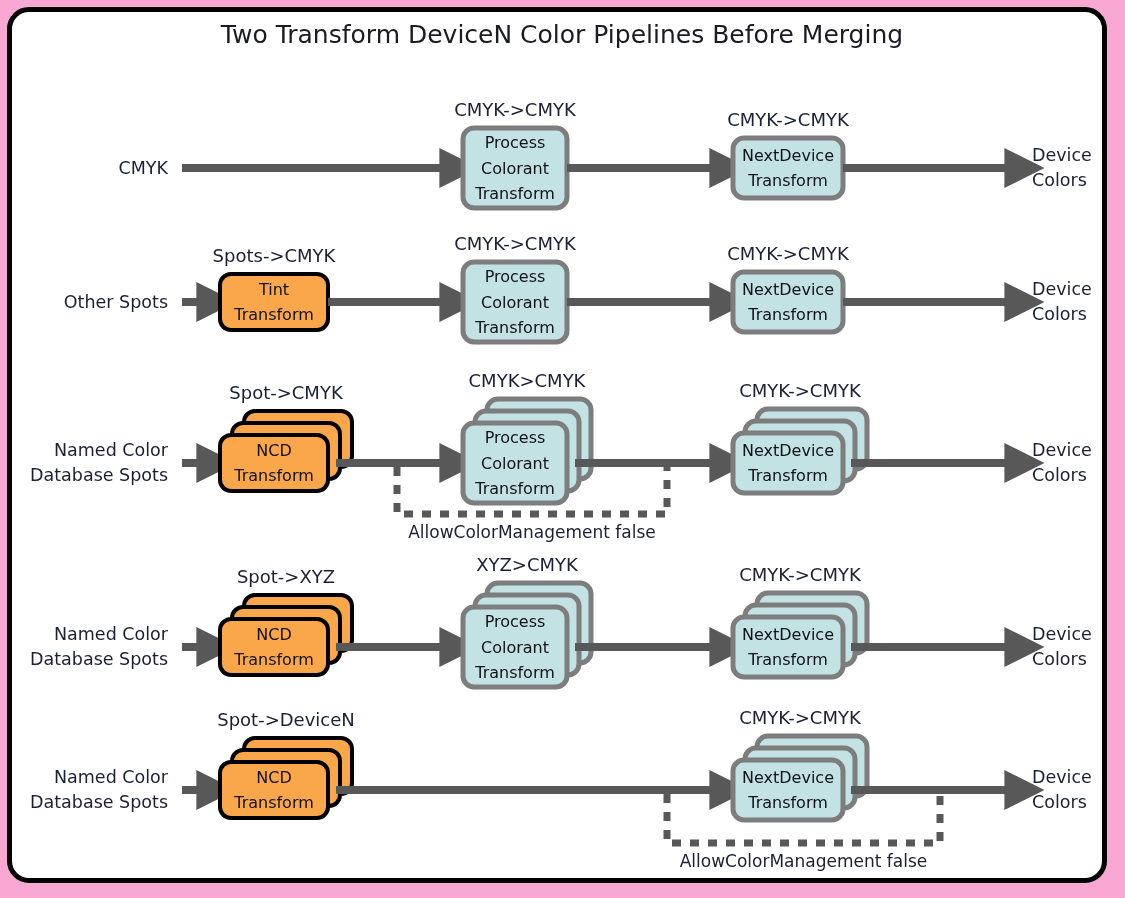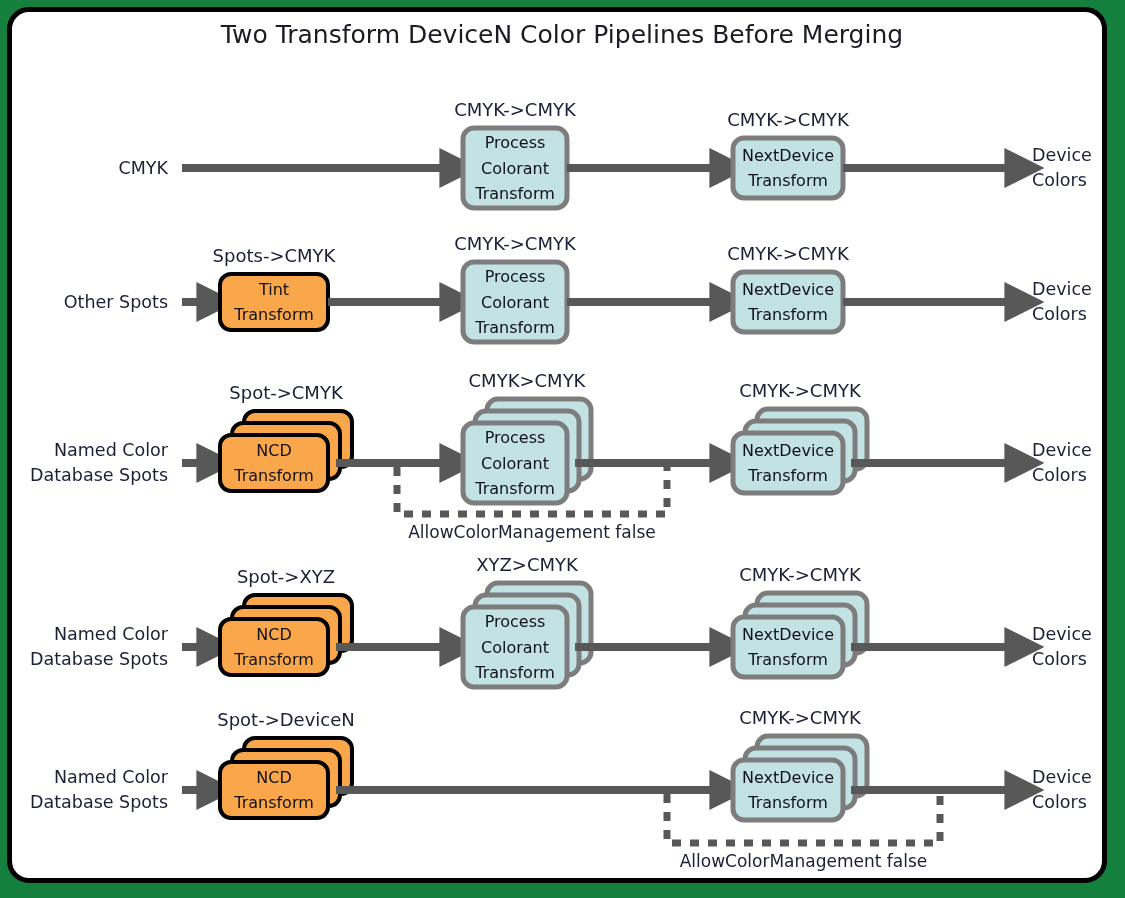--- a/index.html
+++ b/index.html
@@ -1,17 +1,17 @@
 <!DOCTYPE html>
 <html><head>
 <meta charset="utf-8">
 <style>
   html,body{margin:0;padding:0;background:#ffffff;}
   body{font-family:"DejaVu Sans","Liberation Sans",sans-serif;}
-  #stage{position:relative;width:1125px;height:898px;background:#15803d;overflow:hidden;}
+  #stage{position:relative;width:1125px;height:898px;background:#f9a8d4;overflow:hidden;}
   #frame{position:absolute;left:7px;top:7px;width:1100px;height:876px;
          border:5px solid #000000;border-radius:22px;box-sizing:border-box;background:#fff;}
   svg#diagram{position:absolute;left:0;top:0;width:1125px;height:898px;}
   .ttl{font-family:"DejaVu Sans","Liberation Sans",sans-serif;font-size:25px;fill:#1b1b24;}
   .lbl{font-family:"DejaVu Sans","Liberation Sans",sans-serif;font-size:17.5px;fill:#1b2035;}
   .xlbl{font-family:"DejaVu Sans","Liberation Sans",sans-serif;font-size:18px;fill:#1b2035;}
   .boxtxt{font-family:"DejaVu Sans","Liberation Sans",sans-serif;font-size:16px;fill:#111118;}
   .dashlbl{font-family:"DejaVu Sans","Liberation Sans",sans-serif;font-size:17px;fill:#1b2035;}
   .cyanfill{fill:#c3e2e4;stroke:#7d7d7d;stroke-width:5;}
   .orangefill{fill:#faa74b;stroke:#000000;stroke-width:4;}

